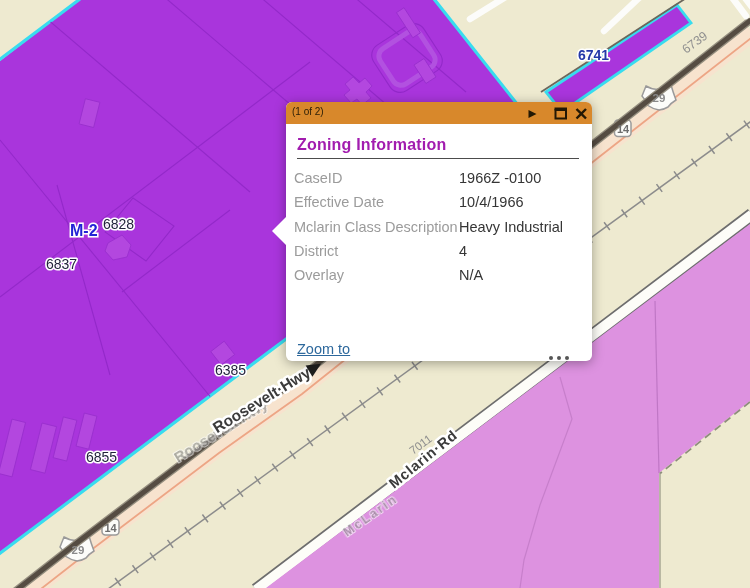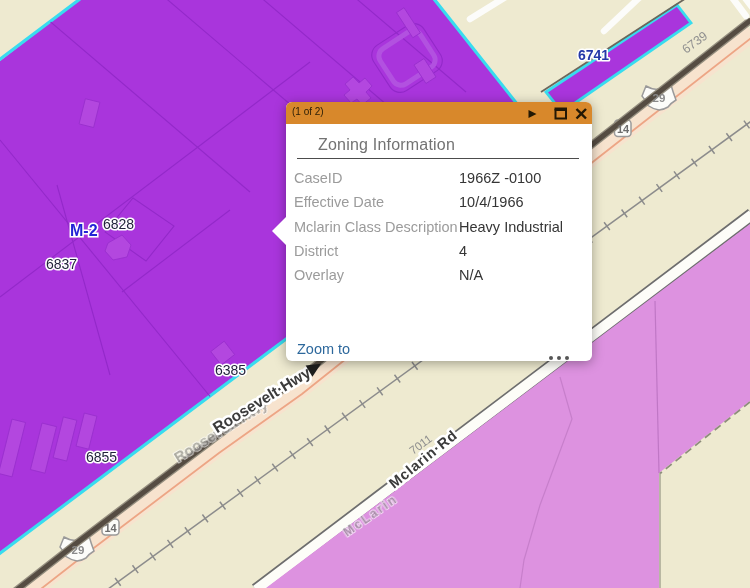--- a/index.html
+++ b/index.html
@@ -1,26 +1,26 @@
 <!DOCTYPE html>
 <html><head><meta charset="utf-8">
 <style>
 html,body{margin:0;padding:0;}
 #stage{position:relative;width:750px;height:588px;overflow:hidden;font-family:"Liberation Sans",sans-serif;background:#EEEAD0;}
 .popup{position:absolute;left:286px;top:102px;width:306px;height:259px;background:#fff;border-radius:6px;box-shadow:0 2px 12px rgba(0,0,0,.35);}
 .phead{position:absolute;left:0;top:0;right:0;height:22px;background:#D8882B;border-radius:6px 6px 0 0;}
 .phead .num{position:absolute;left:6px;top:3.5px;font-size:10px;color:#2e2008;}
 .beak{position:absolute;left:-14px;top:115px;width:0;height:0;border-right:14px solid #fff;border-top:14px solid transparent;border-bottom:14px solid transparent;}
-.ptitle{position:absolute;left:11px;top:34px;font-size:16px;font-weight:normal;color:#737373;letter-spacing:.2px;margin-left:21px;}
+.ptitle{position:absolute;left:11px;top:34px;font-size:16px;font-weight:bold;color:#a21caf;letter-spacing:.2px;}
 .pdiv{position:absolute;left:11px;right:13px;top:56px;border-bottom:1px solid #4c4c4c;}
 .rows{position:absolute;left:8px;top:64px;right:8px;font-size:14.5px;}
 .rows .r{height:24.3px;line-height:24.3px;white-space:nowrap;}
 .rows .l{display:inline-block;width:165px;color:#9b9b9b;}
 .rows .v{color:#353535;}
-.zoomto{position:absolute;left:11px;top:239px;font-size:14.5px;color:#2d689c;}
+.zoomto{position:absolute;left:11px;top:239px;font-size:14.5px;color:#2d689c;text-decoration:underline;}
 .dots{position:absolute;left:263px;top:244px;}
 .dots span{display:inline-block;width:4.4px;height:4.4px;border-radius:50%;background:#565656;margin-right:3.6px;}
 .icons{position:absolute;right:0;top:0;height:22px;}
 </style></head>
 <body>
 <div id="stage">
 <svg width="750" height="588" viewBox="0 0 750 588">
 <defs>
 <clipPath id="purpleclip">
           <polygon points="79,0 435,0 548,143 0,554 0,61"></polygon>

